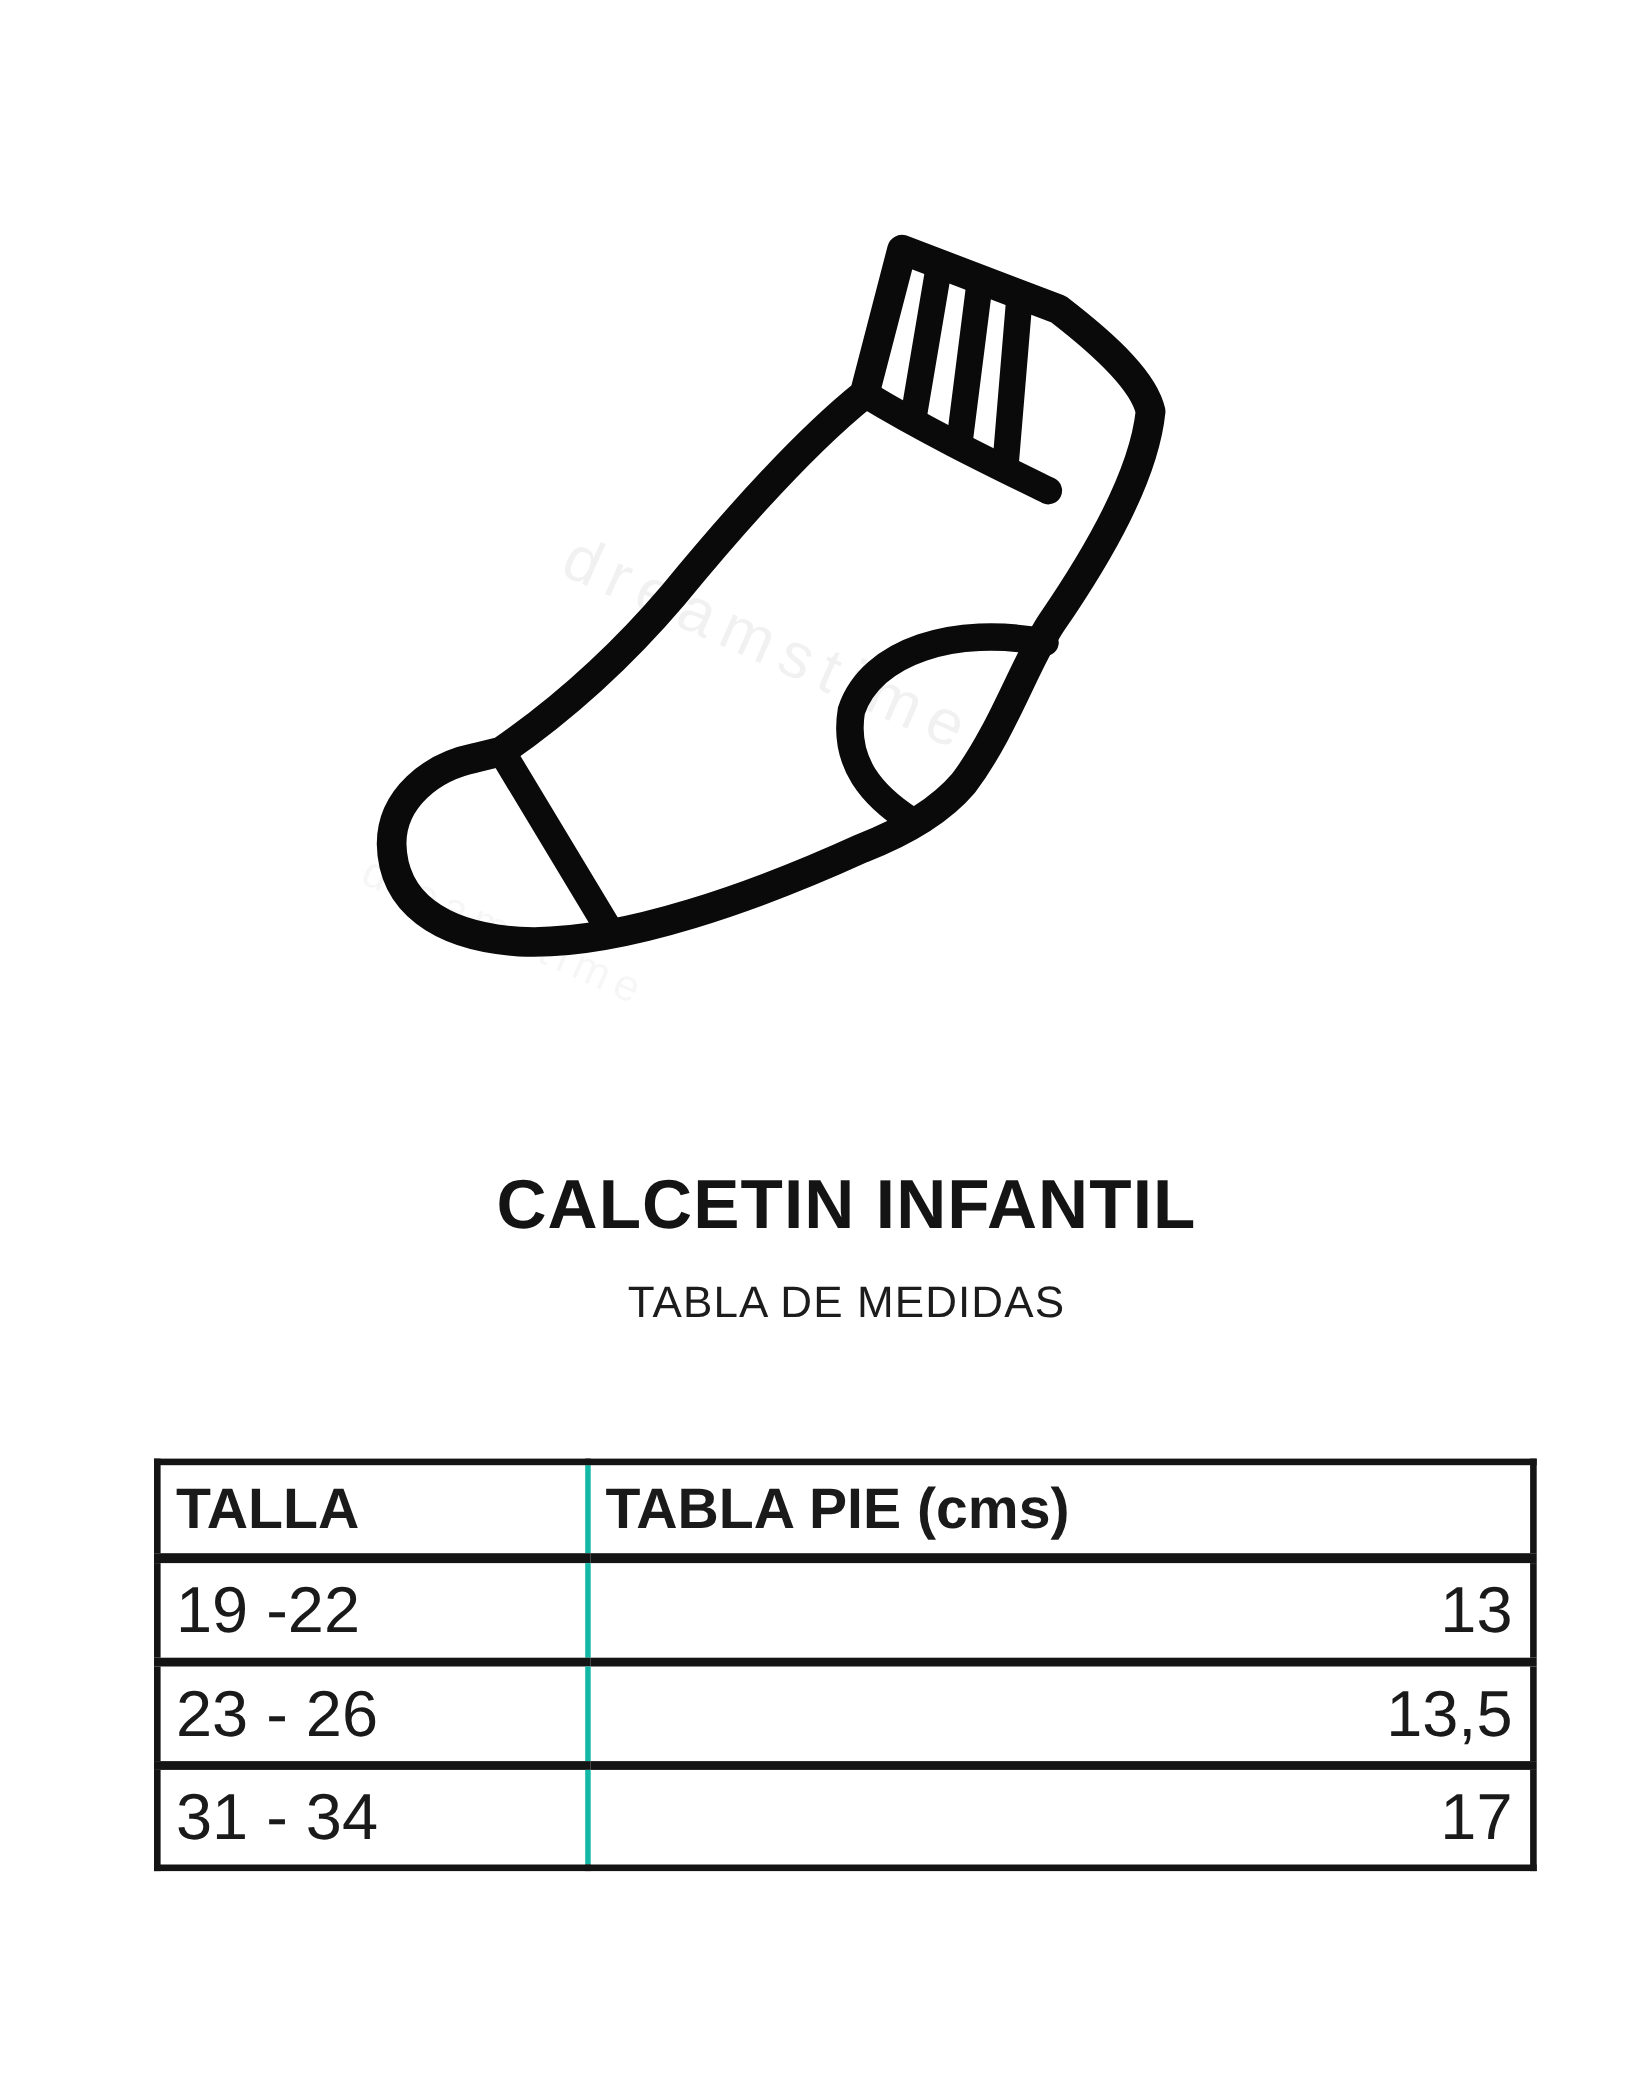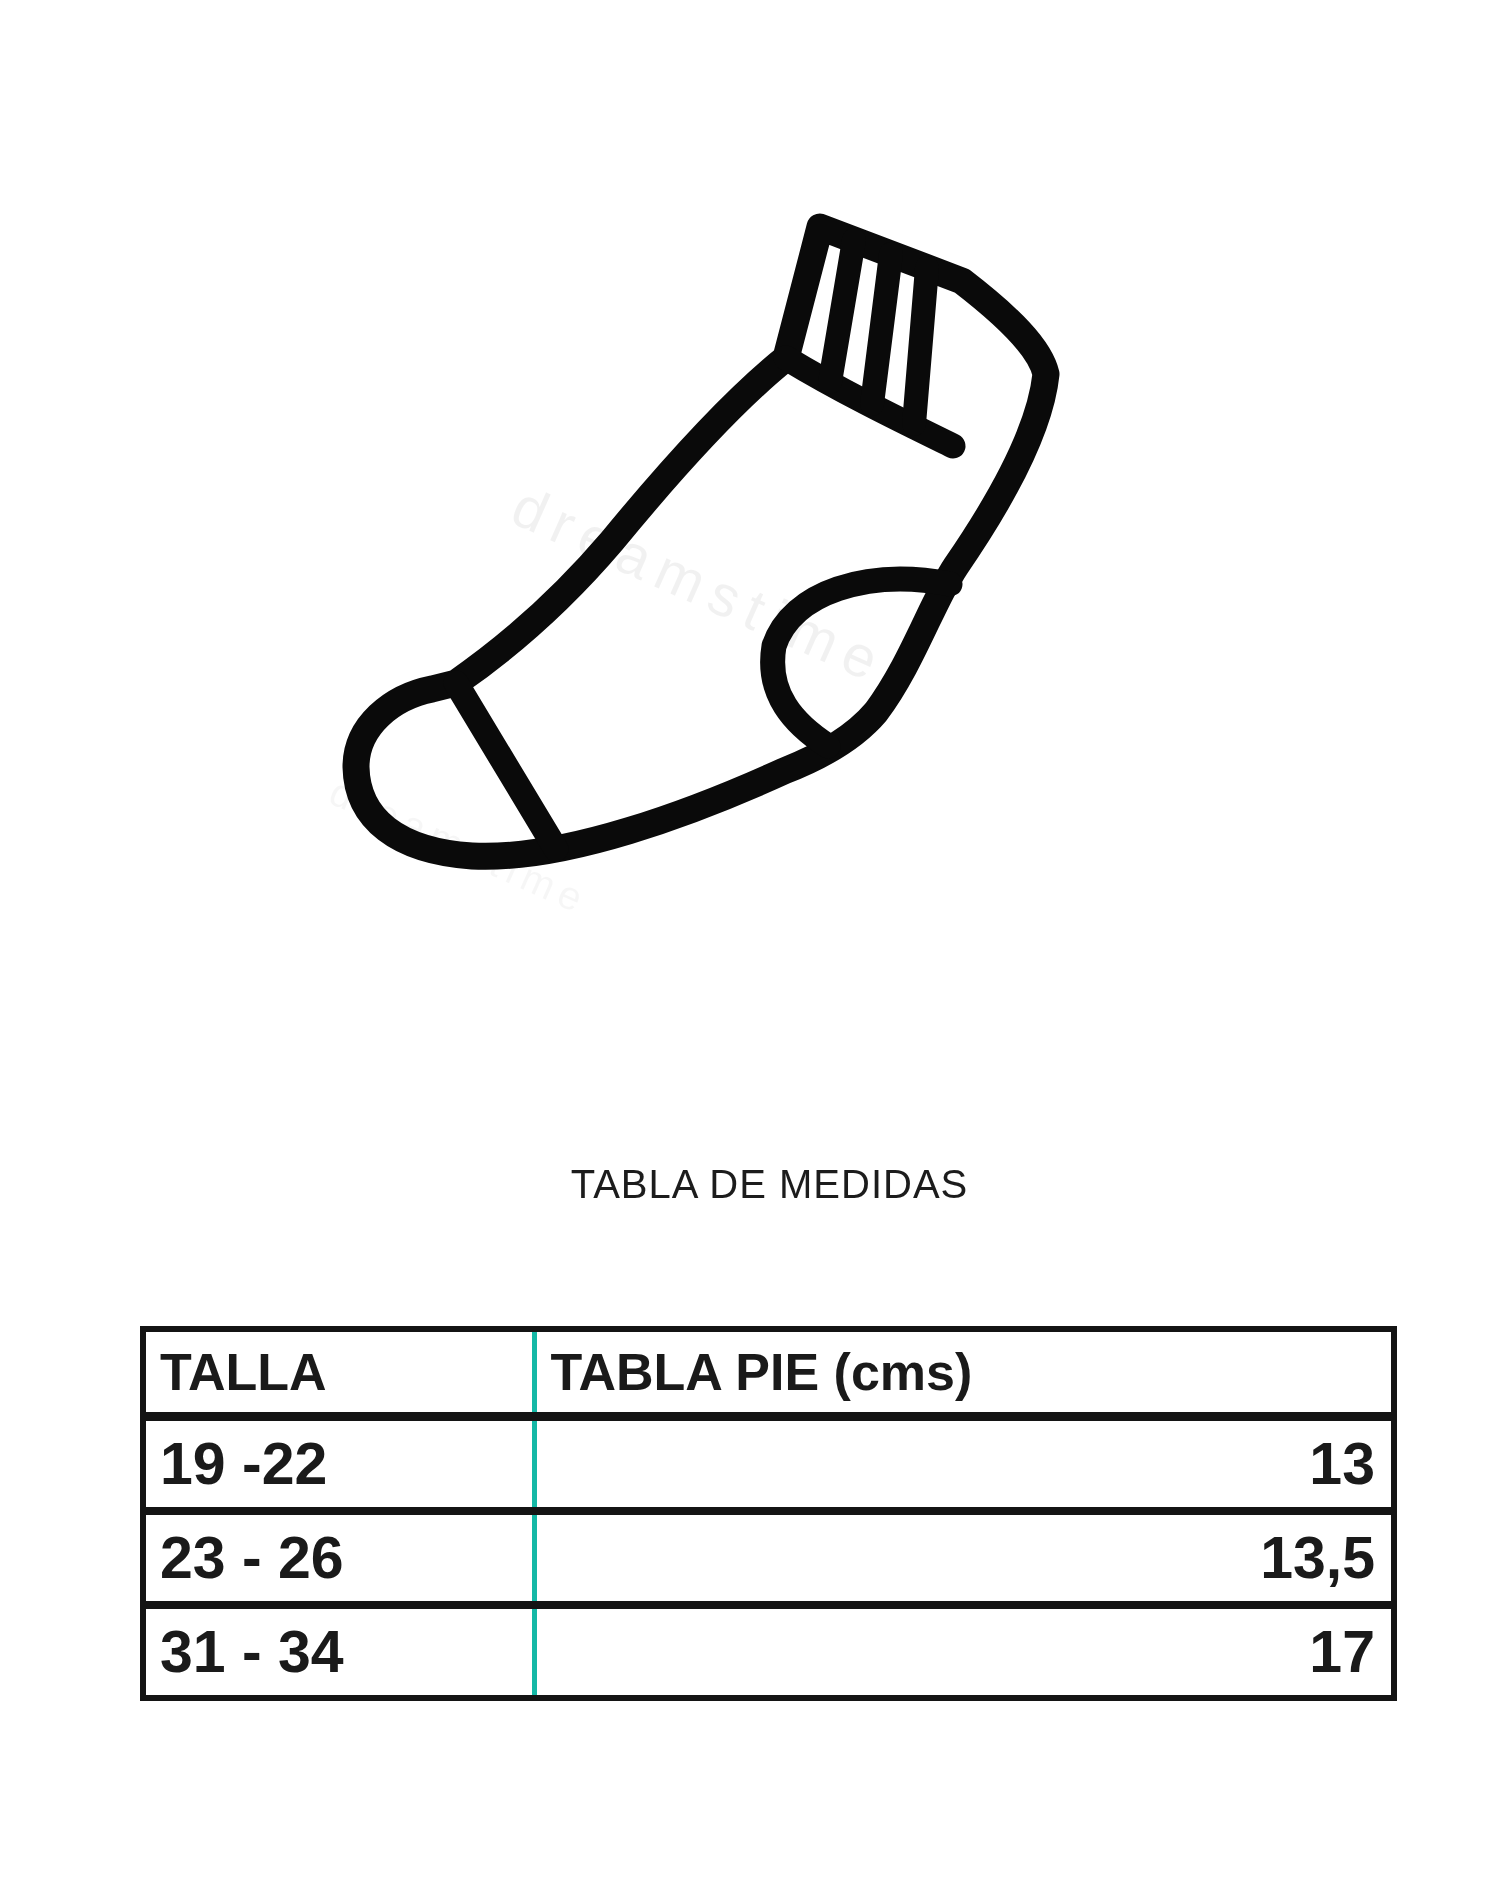--- a/index.html
+++ b/index.html
@@ -23,21 +23,21 @@
     position:absolute; left:140px; top:1326px; width:1257px;
     table-layout:fixed; border-collapse:collapse;
     border:6px solid #141414; font-size:59px; color:#1a1a1a;
     background:#ffffff;
   }
   table.size th {
     font-size:52px; font-weight:700; text-align:left;
     height:80px; padding:0 0 0 14px; vertical-align:middle;
     border-bottom:9px solid #141414;
   }
-  table.size td { height:84px; vertical-align:middle; font-weight:700; }
+  table.size td { height:84px; vertical-align:middle; font-weight:400; }
   table.size td.lbl { text-align:left; padding-left:14px; }
   table.size td.val { text-align:right; padding-right:16px; }
   table.size tbody tr + tr td { border-top:8px solid #141414; }
   .col-talla { border-right:5px solid #14b8a6; }
 </style>
 </head>
 <body>
 
 <div class="canvas">
 
@@ -64,20 +64,21 @@
 
     <path stroke-width="24" d="M 854 240 L 830 382"></path>
     <path stroke-width="24" d="M 891 254 L 872 404"></path>
     <path stroke-width="24" d="M 927 268 L 914 424"></path>
 
     <path stroke-width="25" d="M 456 683 L 556 849"></path>
 
     <path stroke-width="25" d="M 950 584 C 868 568, 792 592, 774 646 C 766 694, 794 724, 828 746"></path>
   </svg>
 
+  <div class="title">CALCETIN INFANTIL</div>
   <div class="subtitle">TABLA DE MEDIDAS</div>
 
   <table class="size">
     <colgroup>
         <col style="width:391px">
         <col>
       </colgroup>
     <thead>
       <tr>
         <th class="col-talla">TALLA</th>

